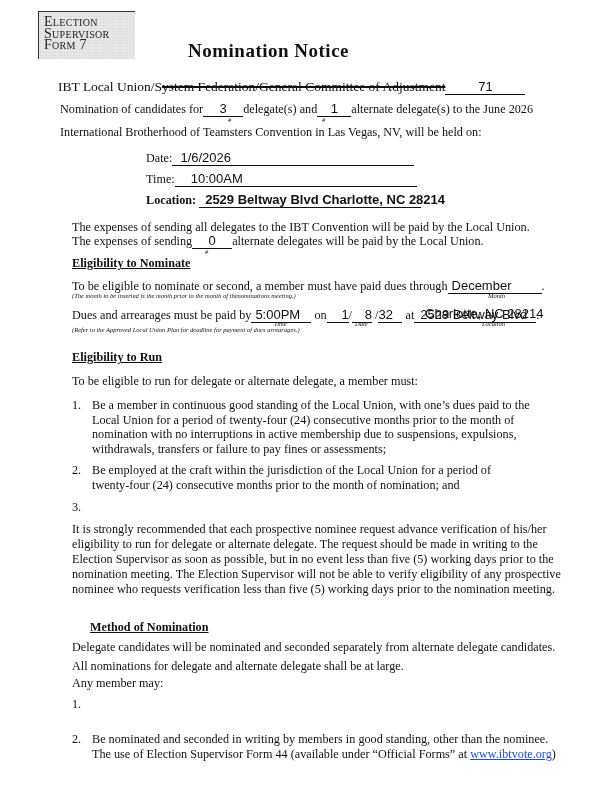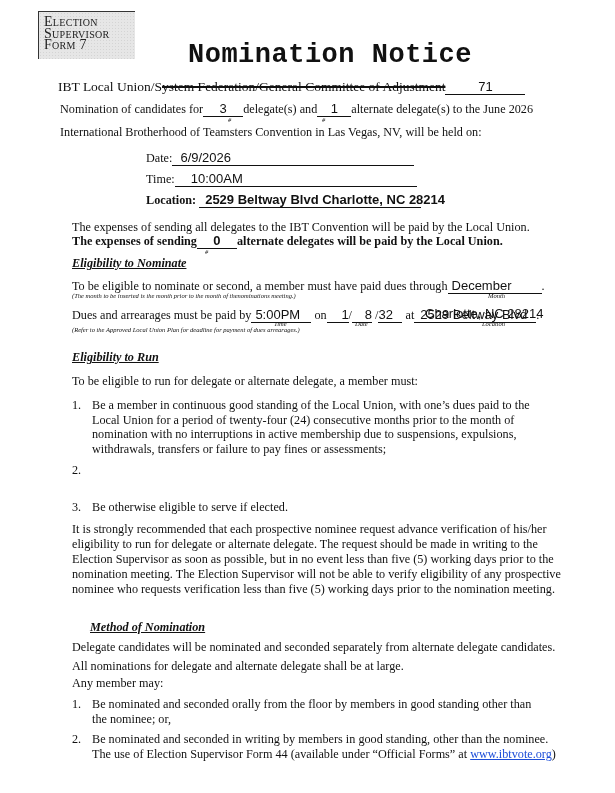--- a/index.html
+++ b/index.html
@@ -5,26 +5,26 @@
   html, body { margin:0; padding:0; background:#fff; }
   body { width:615px; height:793px; position:relative; overflow:hidden;
          font-family:"Liberation Serif", serif; color:#111; font-size:12.2px; }
   .abs { position:absolute; white-space:nowrap; }
   .formbox { position:absolute; left:38px; top:11px; width:96px; height:47px;
              background:#e6e6e6; border-left:1px solid #333; border-top:1px solid #333;
              background-image: radial-gradient(#d4d4d4 1px, transparent 1px);
              background-size:3px 3px; }
   .formbox div { font-size:14px; line-height:11.5px; letter-spacing:0.3px; color:#222; padding-left:5px; font-variant:small-caps; }
   .formbox .first { padding-top:4px; }
-  .title { left:188px; top:40px; font-size:27px; font-weight:bold; letter-spacing:0.5px; font-family:Liberation Mono, monospace; }
+  .title { left:188px; top:40px; font-size:19px; font-weight:bold; letter-spacing:0.5px; font-family:Liberation Serif, serif; }
   .strike { text-decoration:line-through; text-decoration-thickness:1.5px; }
   .fill { font-family:"Liberation Sans", sans-serif; font-size:13px; color:#111; }
   .uline { border-bottom:1px solid #111; display:inline-block; }
   .tiny { font-size:6.5px; font-style:italic; }
-  .hdr { font-weight:bold; text-decoration:underline;font-style:italic; }
+  .hdr { font-weight:bold; text-decoration:underline; }
   .para { position:absolute; left:72px; width:500px; line-height:15px; }
   .li { position:absolute; left:72px; width:480px; line-height:14.5px; }
   .li .num { position:absolute; left:0; }
   .li .txt { position:absolute; left:20px; width:460px; }
   a.link { color:#1d4ed8; text-decoration:underline; }
 </style>
 </head>
 <body>
 
 <div class="formbox">
@@ -39,32 +39,32 @@
 </div>
 
 <div class="abs" style="left:60px; top:101px;">
   <span>Nomination of candidates for</span><span class="uline fill" style="width:40px; text-align:center;">3</span><span>delegate(s) and</span><span class="uline fill" style="width:34px; text-align:center;">1</span><span>alternate delegate(s) to the June 2026</span>
 </div>
 <div class="abs tiny" style="left:228px; top:116px;">#</div>
 <div class="abs tiny" style="left:322px; top:116px;">#</div>
 <div class="abs" style="left:60px; top:125px;">International Brotherhood of Teamsters Convention in Las Vegas, NV, will be held on:</div>
 
 <div class="abs" style="left:146px; top:150px;">
-  <span>Date:</span><span class="uline fill" style="width:234px; padding-left:8px;">6/9/2026</span>
+  <span>Date:</span><span class="uline fill" style="width:234px; padding-left:8px;">1/6/2026</span>
 </div>
 <div class="abs" style="left:146px; top:171px;">
   <span>Time:</span><span class="uline fill" style="width:226px; padding-left:16px;">10:00AM</span>
 </div>
 <div class="abs" style="left:146px; top:192px;font-weight:bold;">
   <span>Location:</span>
   <span class="uline fill" style="width:216px; padding-left:6px; overflow:visible;">2529 Beltway Blvd Charlotte, NC 28214</span>
 </div>
 
 <div class="abs" style="left:72px; top:220px;">The expenses of sending all delegates to the IBT Convention will be paid by the Local Union.</div>
-<div class="abs" style="left:72px; top:233px;font-weight:bold;">
+<div class="abs" style="left:72px; top:233px;">
   <span>The expenses of sending</span><span class="uline fill" style="width:40px; text-align:center;">0</span><span>alternate delegates will be paid by the Local Union.</span>
 </div>
 <div class="abs tiny" style="left:205px; top:248px;">#</div>
 
 <div class="abs hdr" style="left:72px; top:256px;">Eligibility to Nominate</div>
 <div class="abs" style="left:72px; top:278px;">
   <span>To be eligible to nominate or second, a member must have paid dues through</span><span class="uline fill" style="width:90px; padding-left:4px;">December</span><span>.</span>
 </div>
 <div class="abs tiny" style="left:72px; top:292px;">(The month to be inserted is the month prior to the month of thenominations meeting.)</div>
 <div class="abs tiny" style="left:488px; top:292px;">Month</div>
@@ -82,33 +82,32 @@
 
 <div class="abs hdr" style="left:72px; top:350px;">Eligibility to Run</div>
 <div class="abs" style="left:72px; top:374px;">To be eligible to run for delegate or alternate delegate, a member must:</div>
 
 <div class="li" style="top:398px; height:60px;">
   <span class="num">1.</span>
   <span class="txt" style="white-space:normal;">Be a member in continuous good standing of the Local Union, with one’s dues paid to the Local Union for a period of twenty-four (24) consecutive months prior to the month of nomination with no interruptions in active membership due to suspensions, expulsions, withdrawals, transfers or failure to pay fines or assessments;</span>
 </div>
 <div class="li" style="top:463px; height:30px;">
   <span class="num">2.</span>
+  <span class="txt" style="white-space:normal; width:410px;">Be employed at the craft within the jurisdiction of the Local Union for a period of twenty-four (24) consecutive months prior to the month of nomination; and</span>
 </div>
 <div class="li" style="top:500px; height:16px;">
   <span class="num">3.</span>
-  <span class="txt">Be otherwise eligible to serve if elected.</span>
 </div>
 
 <div class="para" style="top:522px; width:500px;">It is strongly recommended that each prospective nominee request advance verification of his/her eligibility to run for delegate or alternate delegate. The request should be made in writing to the Election Supervisor as soon as possible, but in no event less than five (5) working days prior to the nomination meeting. The Election Supervisor will not be able to verify eligibility of any prospective nominee who requests verification less than five (5) working days prior to the nomination meeting.</div>
 
 <div class="abs hdr" style="left:72px; top:620px;margin-left:18px;">Method of Nomination</div>
 <div class="abs" style="left:72px; top:640px;">Delegate candidates will be nominated and seconded separately from alternate delegate candidates.</div>
 <div class="abs" style="left:72px; top:659px;">All nominations for delegate and alternate delegate shall be at large.</div>
 <div class="abs" style="left:72px; top:676px;">Any member may:</div>
 
 <div class="li" style="top:697px; height:30px;">
   <span class="num">1.</span>
-  <span class="txt" style="white-space:normal; width:440px;">Be nominated and seconded orally from the floor by members in good standing other than the nominee; or,</span>
 </div>
 <div class="li" style="top:732px; height:30px;">
   <span class="num">2.</span>
   <span class="txt" style="white-space:normal; width:470px;"><span>Be nominated and seconded in writing by members in good standing, other than the nominee. The use of Election Supervisor Form 44 (available under “Official Forms” at </span><a class="link" href="#">www.ibtvote.org</a><span>)</span></span>
 </div>
 
 </body></html>

